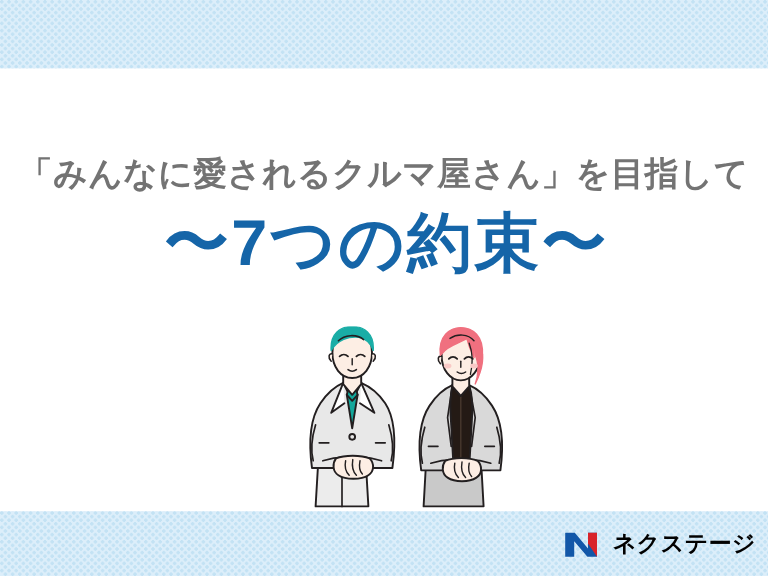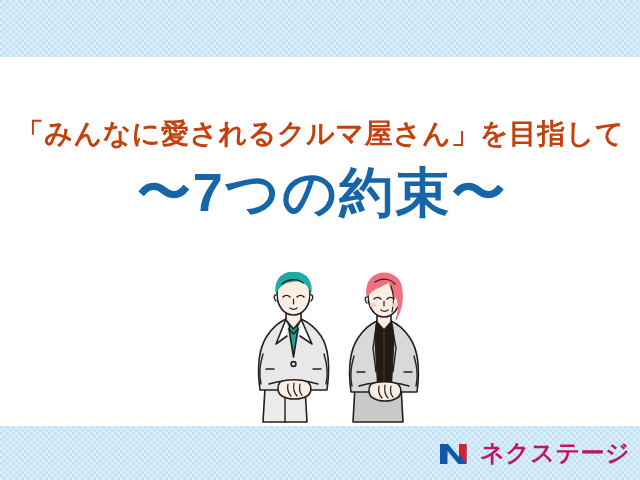--- a/index.html
+++ b/index.html
@@ -45,26 +45,26 @@
   
   .copy {
     position: absolute;
     left: 0;
     top: 118px;
     width: 640px;
     text-align: center;
     pointer-events: none;
   }
   .headline {
-    margin: 0;
+    margin: 11px;
     font-size: 28px;
     line-height: 1.15;
     font-weight: 700;
     letter-spacing: 0.5px;
-    color: #c2410c;
+    color: #737373;
     white-space: nowrap;
   }
   .subhead {
     margin: 14px 0 0 4px;
     font-size: 54px;
     line-height: 1.05;
     font-weight: 700;
     letter-spacing: 2px;
     color: #1565a8;
     white-space: nowrap;
@@ -93,23 +93,23 @@
     align-items: center;
     gap: 7px;
     height: 32px;
   }
   .brand-mark {
     width: 34px;
     height: 26px;
     flex: 0 0 auto;
   }
   .brand-name {
-    font-size: 24px;
+    font-size: 19px;
     font-weight: 700;
-    color: #be185d;
+    color: #000000;
     letter-spacing: 0.5px;
     line-height: 1;
     white-space: nowrap;
   }
 </style>
 </head>
 <body>
 
 <div class="banner">
 

